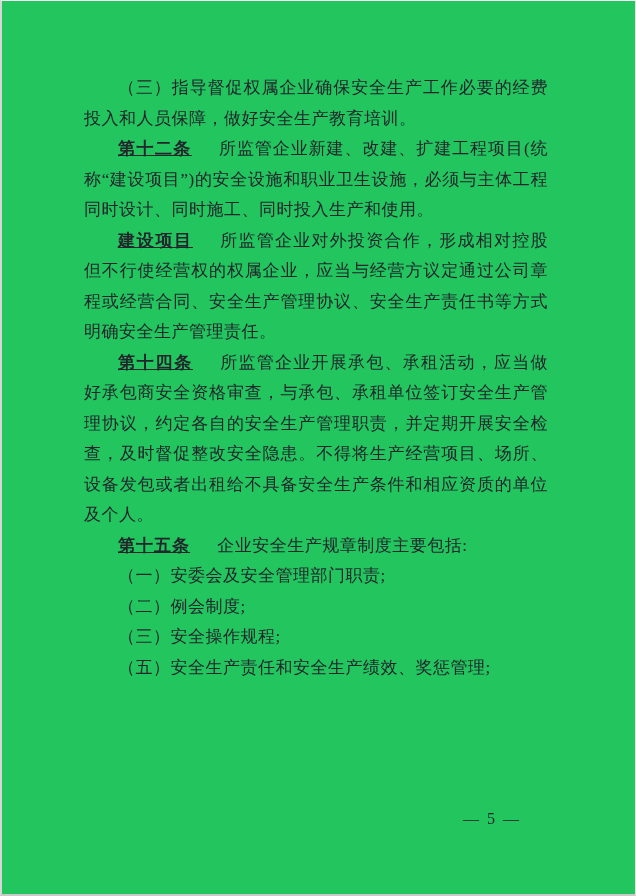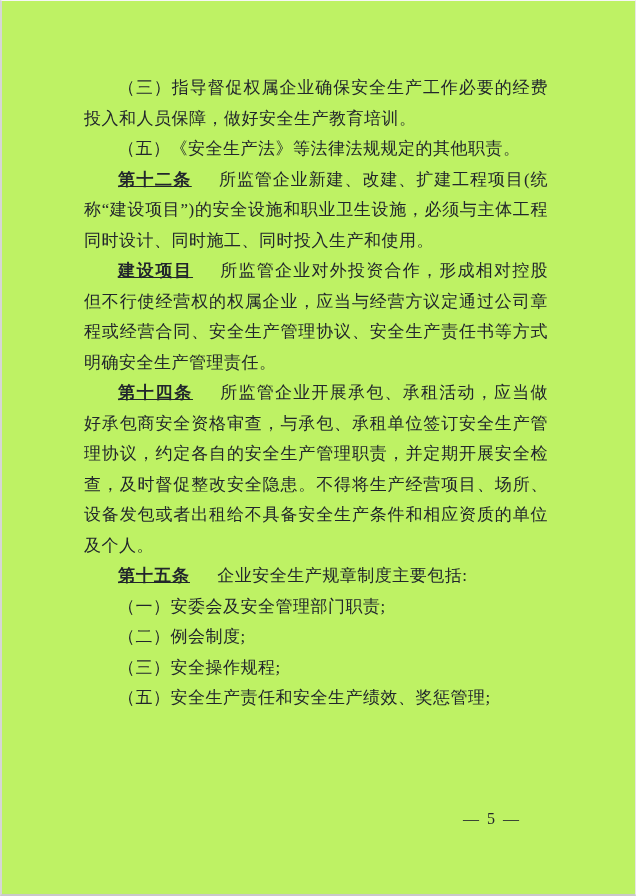--- a/index.html
+++ b/index.html
@@ -5,21 +5,21 @@
   html, body {
     margin: 0;
     padding: 0;
     background: #ffffff;
   }
   .page {
     position: relative;
     width: 636px;
     height: 896px;
     box-sizing: border-box;
-    background: #bef264;
+    background: #22c55e;
     border-left: 2px solid #d6d6d6;
     border-bottom: 2px solid #c9c9c9;
     border-right: 1px solid #e6e6e6;
     border-top: 1px solid #f6f6f6;
     overflow: hidden;
     font-family: "Liberation Serif", "DejaVu Serif", serif;
   }
   .doc-body {
     position: absolute;
     left: 82px;
@@ -51,21 +51,20 @@
     letter-spacing: 2px;
     white-space: nowrap;
   }
 </style>
 </head>
 <body>
 
 <div class="page">
   <div class="doc-body">
       <p class="para">（三）指导督促权属企业确保安全生产工作必要的经费投入和人员保障，做好安全生产教育培训。</p>
-      <p class="para">（五）《安全生产法》等法律法规规定的其他职责。</p>
       <p class="para"><span class="article-no">第十二条</span>所监管企业新建、改建、扩建工程项目(统称“建设项目”)的安全设施和职业卫生设施，必须与主体工程同时设计、同时施工、同时投入生产和使用。</p>
       <p class="para"><span class="article-no">建设项目</span>所监管企业对外投资合作，形成相对控股但不行使经营权的权属企业，应当与经营方议定通过公司章程或经营合同、安全生产管理协议、安全生产责任书等方式明确安全生产管理责任。</p>
       <p class="para"><span class="article-no">第十四条</span>所监管企业开展承包、承租活动，应当做好承包商安全资格审查，与承包、承租单位签订安全生产管理协议，约定各自的安全生产管理职责，并定期开展安全检查，及时督促整改安全隐患。不得将生产经营项目、场所、设备发包或者出租给不具备安全生产条件和相应资质的单位及个人。</p>
       <p class="para"><span class="article-no">第十五条</span>企业安全生产规章制度主要包括:</p>
       <p class="para">（一）安委会及安全管理部门职责;</p>
       <p class="para">（二）例会制度;</p>
       <p class="para">（三）安全操作规程;</p>
       <p class="para">（五）安全生产责任和安全生产绩效、奖惩管理;</p>
     </div>
   <div class="page-number">— 5 —</div>

